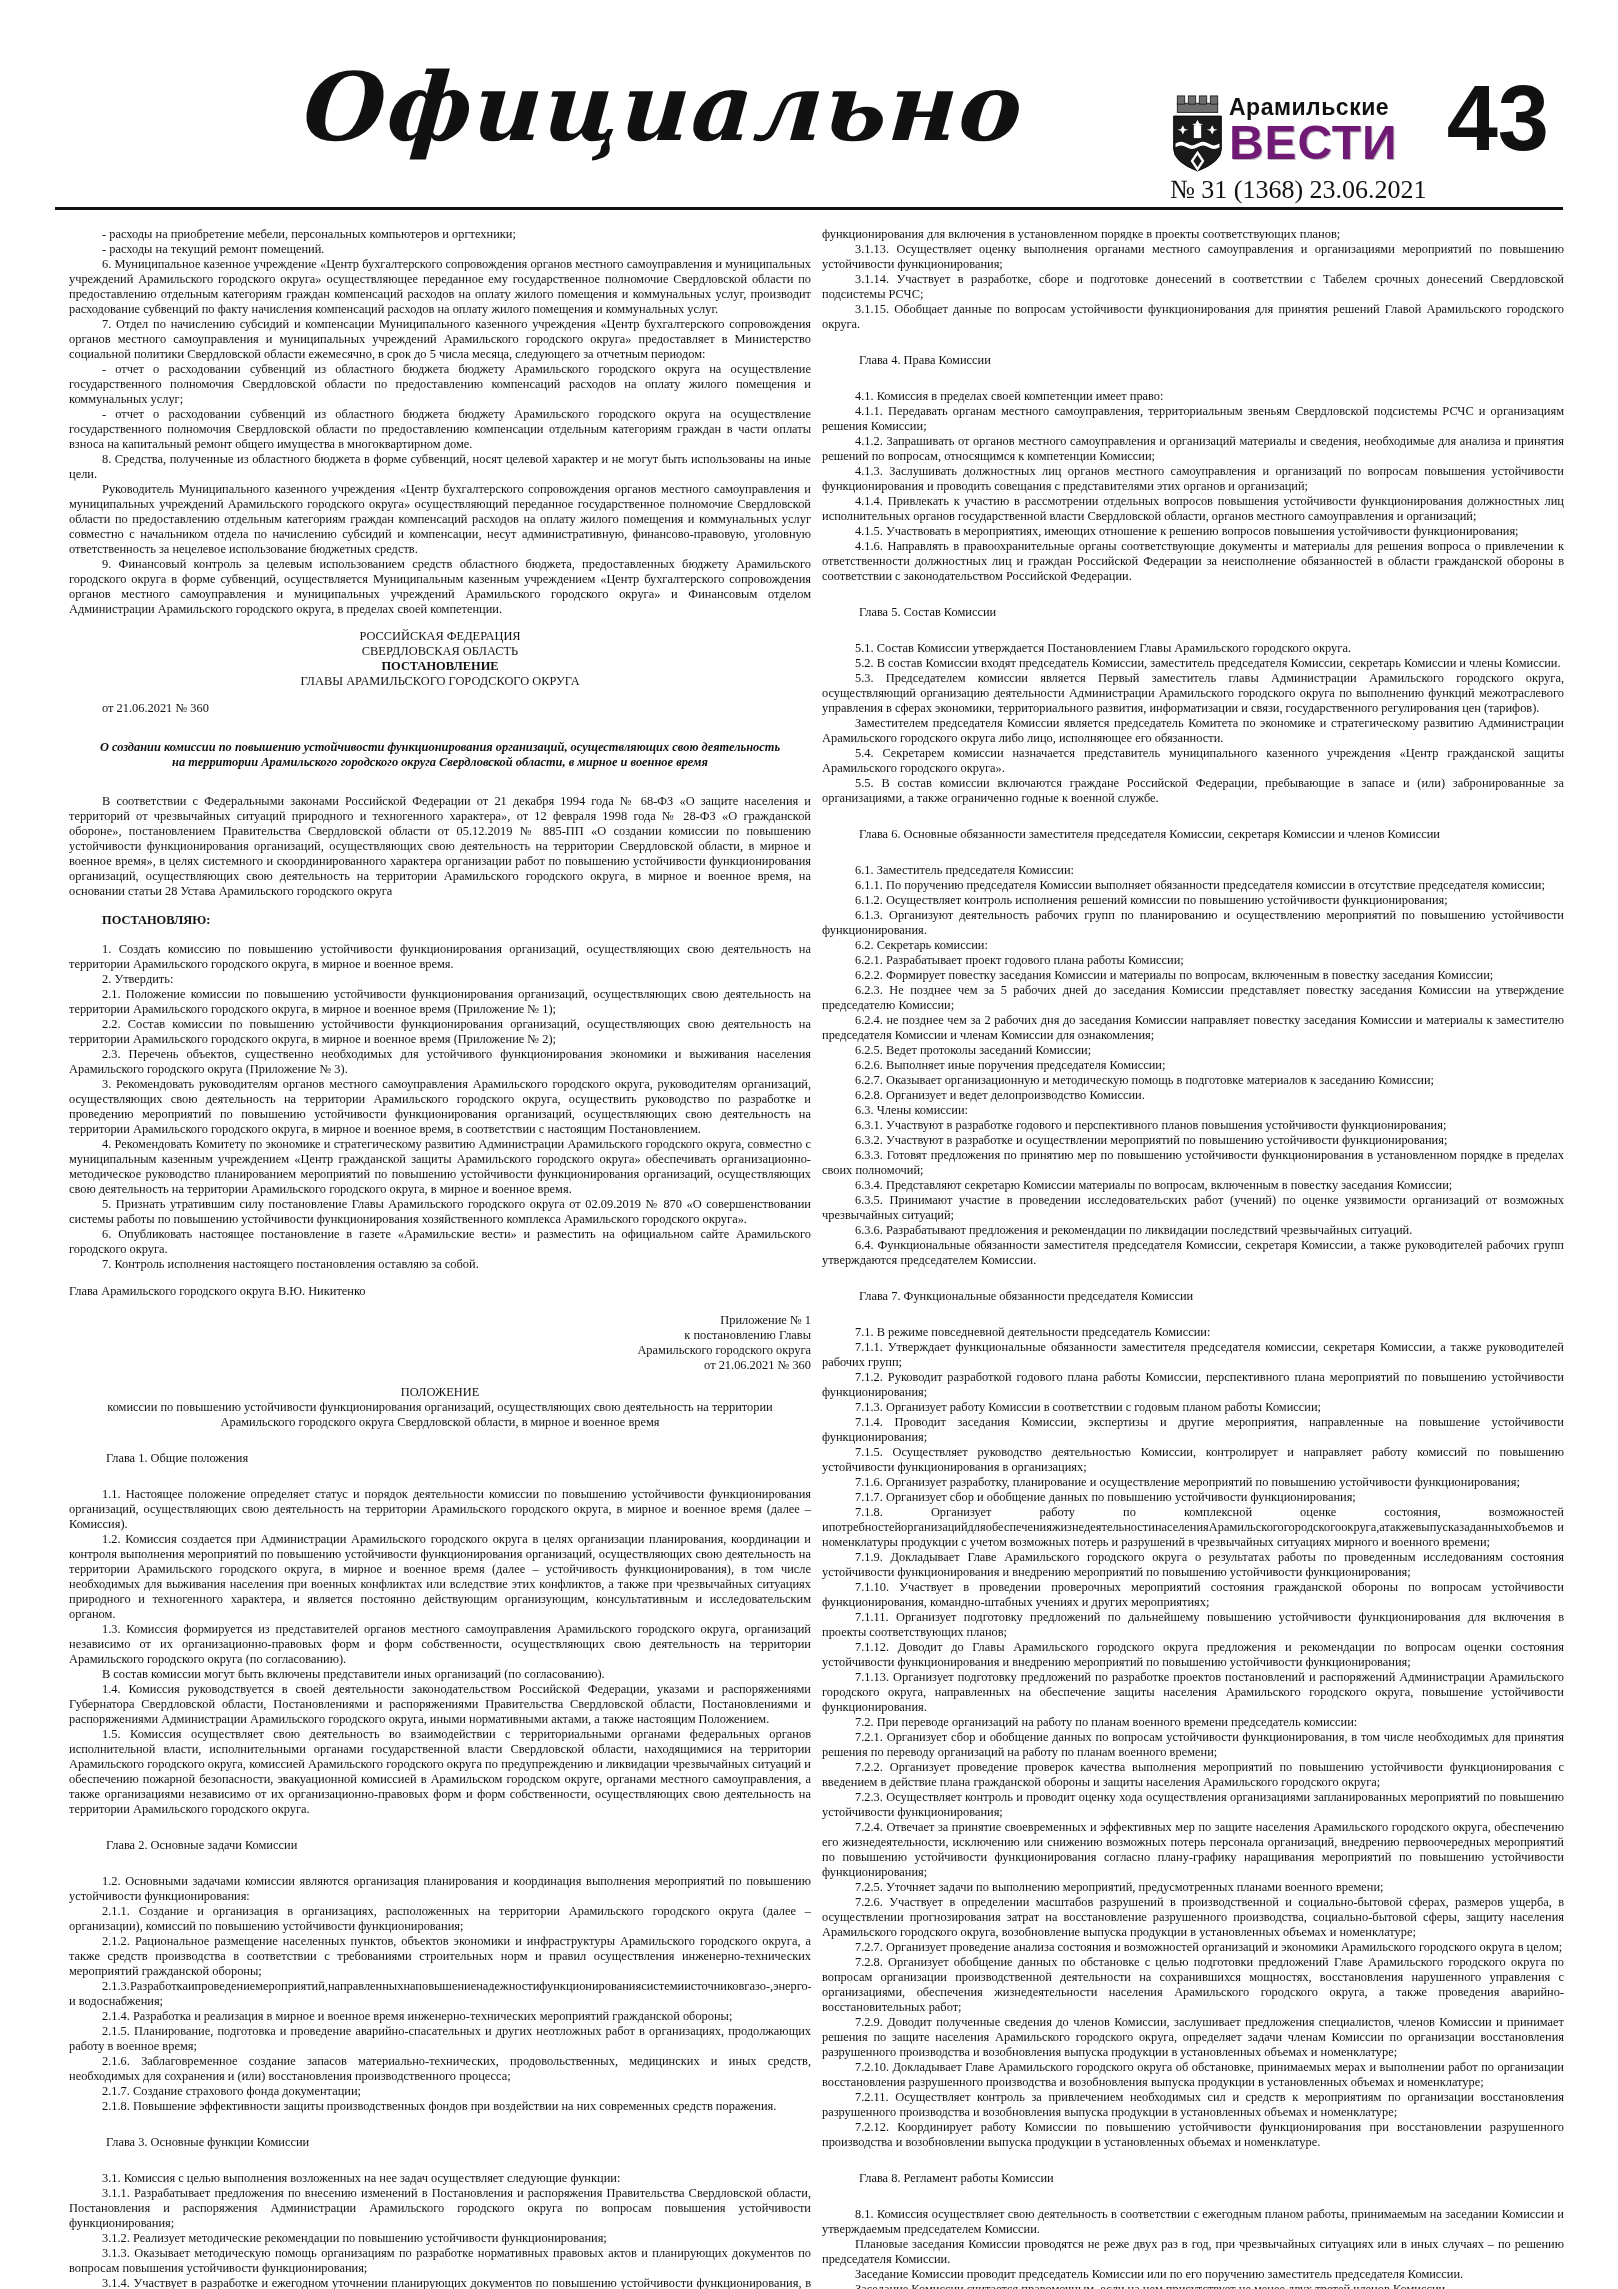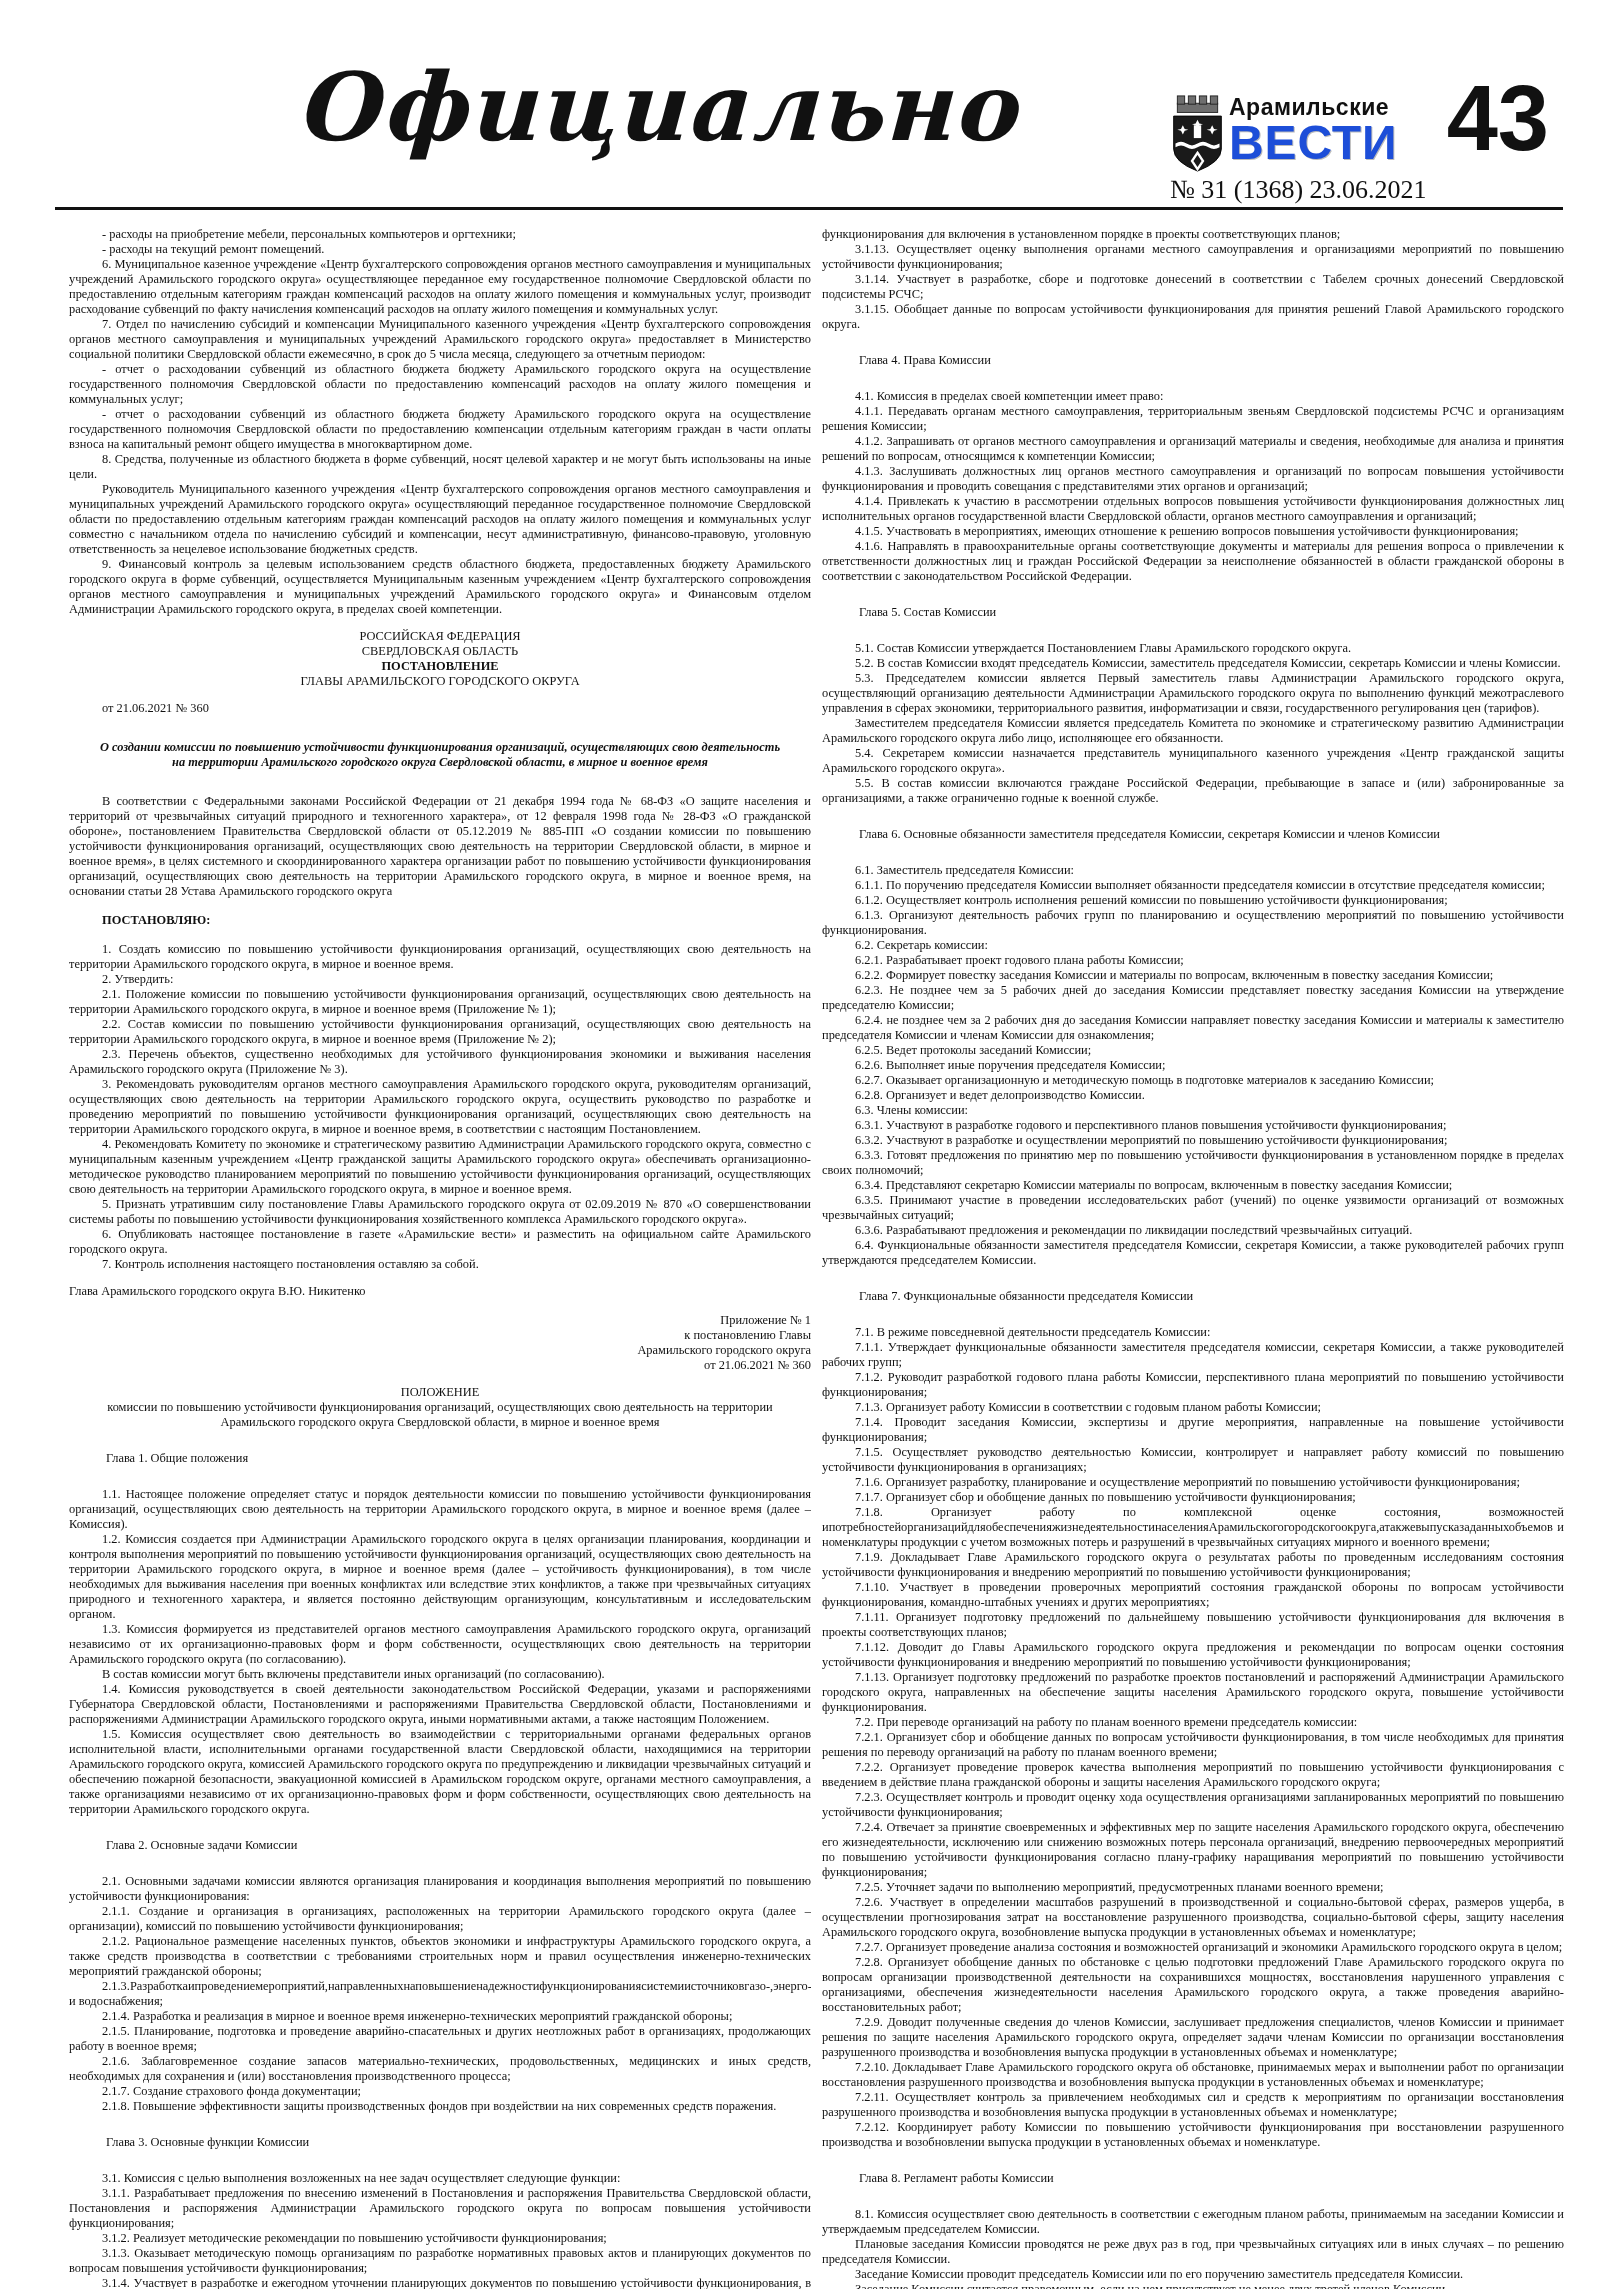--- a/index.html
+++ b/index.html
@@ -8,21 +8,21 @@
   
   .masthead{position:absolute;left:55px;top:46px;width:1508px;height:159px;}
   .script-title{position:absolute;left:157px;top:5.5px;width:904px;text-align:center;
         font-family:"DejaVu Serif",serif;font-style:italic;font-weight:bold;font-size:94px;
         letter-spacing:1.8px;transform:skewX(-4deg);white-space:nowrap;}
   .logo{position:absolute;left:1115px;top:48px;display:flex;align-items:flex-start;gap:4px;}
   .emblem{width:55px;height:79px;flex:0 0 auto;}
   .logo-text{display:flex;flex-direction:column;line-height:1;}
   .logo-top{font-family:"Liberation Sans",sans-serif;font-weight:bold;font-size:23px;color:#111;
         letter-spacing:0.5px;margin-top:1.8px;}
-  .logo-bottom{font-family:"Liberation Sans",sans-serif;font-weight:bold;font-size:48px;color:#1d4ed8;
+  .logo-bottom{font-family:"Liberation Sans",sans-serif;font-weight:bold;font-size:48px;color:#701a75;
         letter-spacing:0.9px;text-shadow:0.9px 0.9px 0 #bbb;}
   .issue{position:absolute;left:1115px;top:129px;width:369px;font-size:26px;white-space:nowrap;}
   .page-number{position:absolute;right:14px;top:26px;font-family:"Liberation Sans",sans-serif;
         font-weight:900;font-size:92px;line-height:1;text-align:center;}
   .rule{position:absolute;left:55px;top:207px;width:1508px;height:2.8px;background:#111;}
   
   .cols{position:absolute;left:69px;top:227px;width:1495px;display:flex;gap:11px;}
   .col{width:742px;overflow:hidden;font-size:12.4px;line-height:15px;}
   
   .blk{margin:0;}
@@ -119,21 +119,21 @@
         <p class="blk pc sp">ПОЛОЖЕНИЕ</p>
         <p class="blk pc">комиссии по повышению устойчивости функционирования организаций, осуществляющих свою деятельность на территории Арамильского городского округа Свердловской области, в мирное и военное время</p>
         <p class="blk h">Глава 1. Общие положения</p>
         <p class="blk p">1.1. Настоящее положение определяет статус и порядок деятельности комиссии по повышению устойчивости функционирования организаций, осуществляющих свою деятельность на территории Арамильского городского округа, в мирное и военное время (далее – Комиссия).</p>
         <p class="blk p">1.2. Комиссия создается при Администрации Арамильского городского округа в целях организации планирования, координации и контроля выполнения мероприятий по повышению устойчивости функционирования организаций, осуществляющих свою деятельность на территории Арамильского городского округа, в мирное и военное время (далее – устойчивость функционирования), в том числе необходимых для выживания населения при военных конфликтах или вследствие этих конфликтов, а также при чрезвычайных ситуациях природного и техногенного характера, и является постоянно действующим организующим, консультативным и исследовательским органом.</p>
         <p class="blk p">1.3. Комиссия формируется из представителей органов местного самоуправления Арамильского городского округа, организаций независимо от их организационно-правовых форм и форм собственности, осуществляющих свою деятельность на территории Арамильского городского округа (по согласованию).</p>
         <p class="blk p">В состав комиссии могут быть включены представители иных организаций (по согласованию).</p>
         <p class="blk p">1.4. Комиссия руководствуется в своей деятельности законодательством Российской Федерации, указами и распоряжениями Губернатора Свердловской области, Постановлениями и распоряжениями Правительства Свердловской области, Постановлениями и распоряжениями Администрации Арамильского городского округа, иными нормативными актами, а также настоящим Положением.</p>
         <p class="blk p">1.5. Комиссия осуществляет свою деятельность во взаимодействии с территориальными органами федеральных органов исполнительной власти, исполнительными органами государственной власти Свердловской области, находящимися на территории Арамильского городского округа, комиссией Арамильского городского округа по предупреждению и ликвидации чрезвычайных ситуаций и обеспечению пожарной безопасности, эвакуационной комиссией в Арамильском городском округе, органами местного самоуправления, а также организациями независимо от их организационно-правовых форм и форм собственности, осуществляющих свою деятельность на территории Арамильского городского округа.</p>
         <p class="blk h">Глава 2. Основные задачи Комиссии</p>
-        <p class="blk p">2.1. Основными задачами комиссии являются организация планирования и координация выполнения мероприятий по повышению устойчивости функционирования:</p>
+        <p class="blk p">1.2. Основными задачами комиссии являются организация планирования и координация выполнения мероприятий по повышению устойчивости функционирования:</p>
         <p class="blk p">2.1.1. Создание и организация в организациях, расположенных на территории Арамильского городского округа (далее – организации), комиссий по повышению устойчивости функционирования;</p>
         <p class="blk p">2.1.2. Рациональное размещение населенных пунктов, объектов экономики и инфраструктуры Арамильского городского округа, а также средств производства в соответствии с требованиями строительных норм и правил осуществления инженерно-технических мероприятий гражданской обороны;</p>
         <p class="blk p">2.1.3.Разработкаипроведениемероприятий,направленныхнаповышениенадежностифункционированиясистемиисточниковгазо-,энерго- и водоснабжения;</p>
         <p class="blk p">2.1.4. Разработка и реализация в мирное и военное время инженерно-технических мероприятий гражданской обороны;</p>
         <p class="blk p">2.1.5. Планирование, подготовка и проведение аварийно-спасательных и других неотложных работ в организациях, продолжающих работу в военное время;</p>
         <p class="blk p">2.1.6. Заблаговременное создание запасов материально-технических, продовольственных, медицинских и иных средств, необходимых для сохранения и (или) восстановления производственного процесса;</p>
         <p class="blk p">2.1.7. Создание страхового фонда документации;</p>
         <p class="blk p">2.1.8. Повышение эффективности защиты производственных фондов при воздействии на них современных средств поражения.</p>
         <p class="blk h">Глава 3. Основные функции Комиссии</p>
         <p class="blk p">3.1. Комиссия с целью выполнения возложенных на нее задач осуществляет следующие функции:</p>

